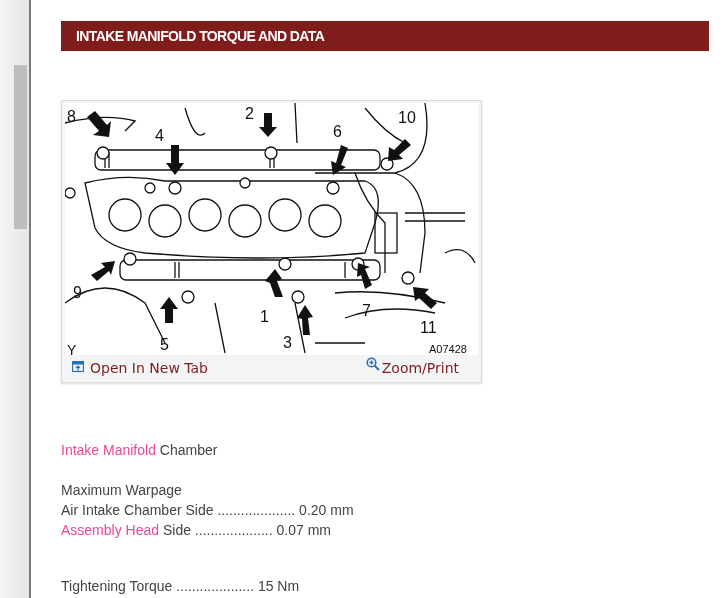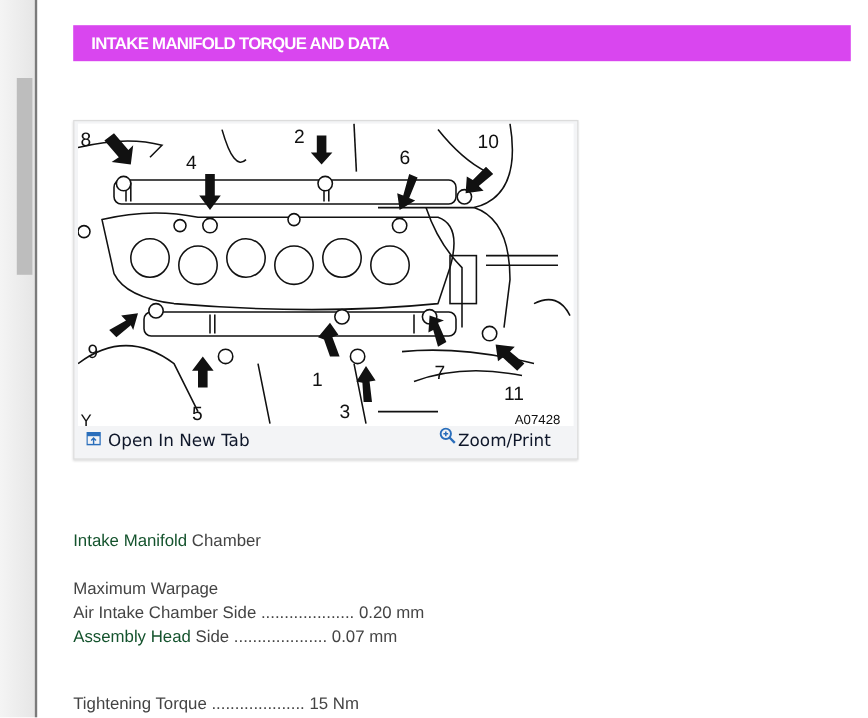--- a/index.html
+++ b/index.html
@@ -4,35 +4,35 @@
 <style>
   html, body { margin:0; padding:0; }
   body { width:723px; height:598px; overflow:hidden; background:#fff; position:relative;
          font-family:"Liberation Sans", sans-serif; color:#444; }
   .left-rail { position:absolute; left:0; top:0; width:29px; height:598px;
     background:linear-gradient(to right,#f4f4f4,#e6e6e6); border-right:2px solid #7b7b7b; }
   .rail-thumb { position:absolute; left:14px; top:65px; width:13px; height:164px; background:#bdbdbd; }
   .top-clip { position:absolute; left:60px; top:-10px; width:640px; height:14px; overflow:hidden;
     color:#2a6ebb; font-size:14px; letter-spacing:2px; }
   .section-header { position:absolute; left:61px; top:21px; width:648px; height:30px;
-    background:#d946ef; }
+    background:#7f1d1d; }
   .section-title { position:absolute; left:15px; top:7px; color:#fff; font-size:14px;
     font-weight:bold; letter-spacing:-0.6px; }
   .figure { position:absolute; left:61px; top:100px; width:419px; height:281px;
     border:1px solid #dcdcdc; background:#f3f4f6; box-shadow:0 1px 2px rgba(0,0,0,.15); }
   .figure-img { position:absolute; left:3px; top:2px; width:413px; height:252px; background:#fff; }
   .figure-img svg { display:block; }
   .fig-bar { position:absolute; left:0; top:254px; width:419px; height:26px; }
-  .fig-link { position:absolute; top:5px; color:#0f172a; font-size:14px; font-family:"DejaVu Sans", sans-serif;
+  .fig-link { position:absolute; top:5px; color:#7f1d1d; font-size:14px; font-family:"DejaVu Sans", sans-serif;
     display:flex; align-items:center; cursor:pointer; }
   .fig-link.open { left:10px; }
   .fig-link.zoom { right:22px; }
   .ico { display:inline-block; margin-right:6px; }
   .content { position:absolute; left:61px; font-size:14px; color:#444; line-height:20px; white-space:nowrap; }
-  .link { color:#14532d; cursor:pointer; }
+  .link { color:#ec4899; cursor:pointer; }
 </style>
 </head>
 <body>
 
 <div class="left-rail">
   <div class="rail-thumb"></div>
 </div>
 
 <div class="top-clip"></div>
 

